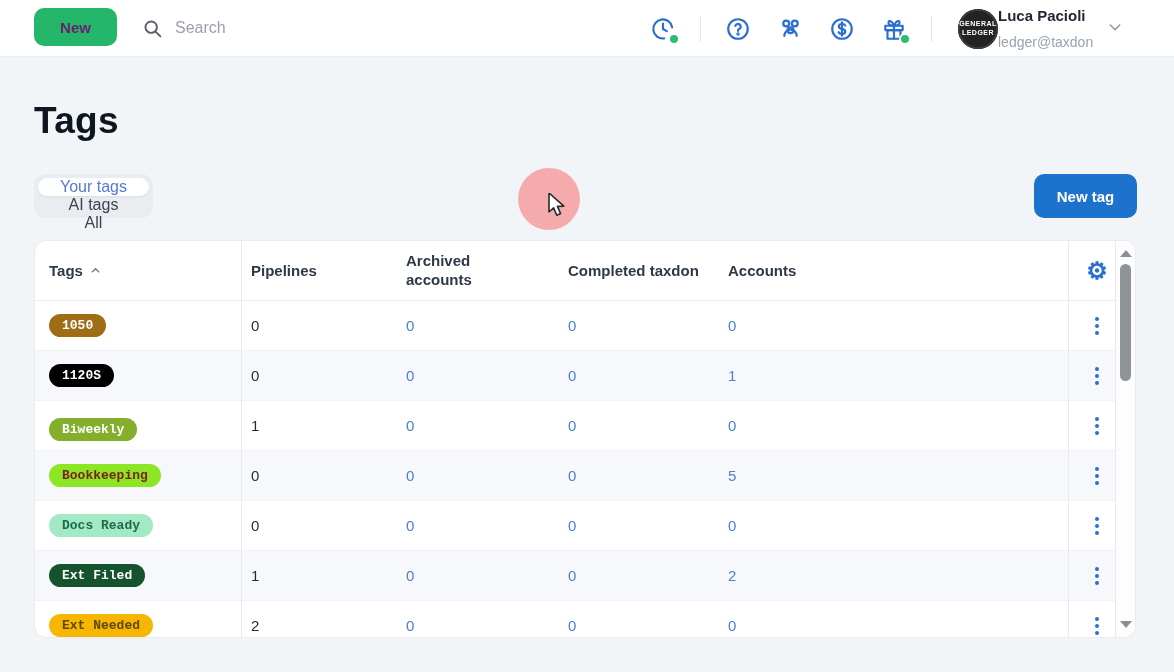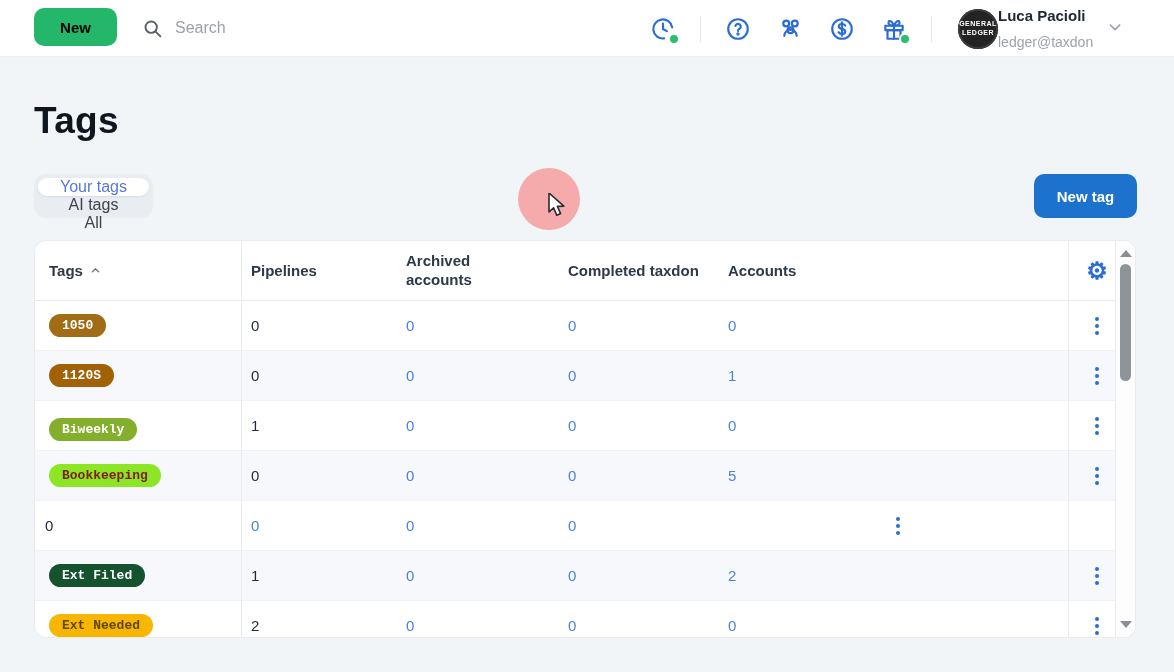--- a/index.html
+++ b/index.html
@@ -3,21 +3,21 @@
 <meta charset="utf-8">
 <style>
   * { margin:0; padding:0; box-sizing:border-box; }
   html,body { width:1174px; height:672px; }
   body { font-family:"Liberation Sans", sans-serif; background:#f2f5f8; overflow:hidden; }
   .stage { position:relative; width:1174px; height:672px; background:#f2f5f8; overflow:hidden; }
 
   
   .topbar { position:absolute; top:0; left:0; width:1174px; height:57px; background:#ffffff; border-bottom:1px solid #eceef2; }
   .btn-new { position:absolute; left:34px; top:8px; width:83px; height:38px; border:none; border-radius:10px;
-             background:#24b76a; color:#000000; font-family:inherit; font-size:15px; font-weight:bold; cursor:pointer; }
+             background:#24b76a; color:#701a75; font-family:inherit; font-size:15px; font-weight:bold; cursor:pointer; }
   .search-wrap { position:absolute; left:142px; top:10px; display:flex; align-items:center; gap:12px; height:36px; }
   .search-wrap input { border:none; outline:none; font-family:inherit; font-size:16px; color:#3c434d; width:220px; background:transparent; }
   .search-wrap input::placeholder { color:#9aa1ab; }
   .tb-icons { position:absolute; top:0; left:648px; height:57px; display:flex; align-items:center; gap:22px; }
   .tb-icon { position:relative; width:30px; height:30px; display:flex; align-items:center; justify-content:center; cursor:pointer; }
   .tb-divider { width:1px; height:26px; background:#e3e6ea; }
   .greendot { position:absolute; right:-2px; bottom:-1px; width:12px; height:12px; border-radius:50%; background:#2abf6e; border:2px solid #fff; }
   .user-chip { position:absolute; top:7px; left:958px; display:flex; align-items:center; cursor:pointer; }
   .avatar { width:40px; height:40px; border-radius:50%; background:#232323; color:#fff; display:flex; flex-direction:column;
             align-items:center; justify-content:center; font-size:7px; font-weight:bold; letter-spacing:.5px; line-height:1.25;
@@ -205,21 +205,21 @@
           <div class="td" style="justify-content: center;">
             <span class="dots">
               <i></i>
               <i></i>
               <i></i>
             </span>
           </div>
         </div>
         <div class="tgrid trow stripe">
           <div class="td tag-cell">
-            <span class="badge" style="background: #a16207; color: rgb(255, 255, 255);">1120S</span>
+            <span class="badge" style="background: #000000; color: rgb(255, 255, 255);">1120S</span>
           </div>
           <div class="td">0</div>
           <div class="td">
             <a class="cell-link">0</a>
           </div>
           <div class="td">
             <a class="cell-link">0</a>
           </div>
           <div class="td">
             <a class="cell-link">1</a>
@@ -270,20 +270,23 @@
           </div>
           <div class="td" style="justify-content: center;">
             <span class="dots">
               <i></i>
               <i></i>
               <i></i>
             </span>
           </div>
         </div>
         <div class="tgrid trow">
+          <div class="td tag-cell">
+            <span class="badge" style="background: rgb(163, 233, 198); color: rgb(28, 107, 74);">Docs Ready</span>
+          </div>
           <div class="td">0</div>
           <div class="td">
             <a class="cell-link">0</a>
           </div>
           <div class="td">
             <a class="cell-link">0</a>
           </div>
           <div class="td">
             <a class="cell-link">0</a>
           </div>

